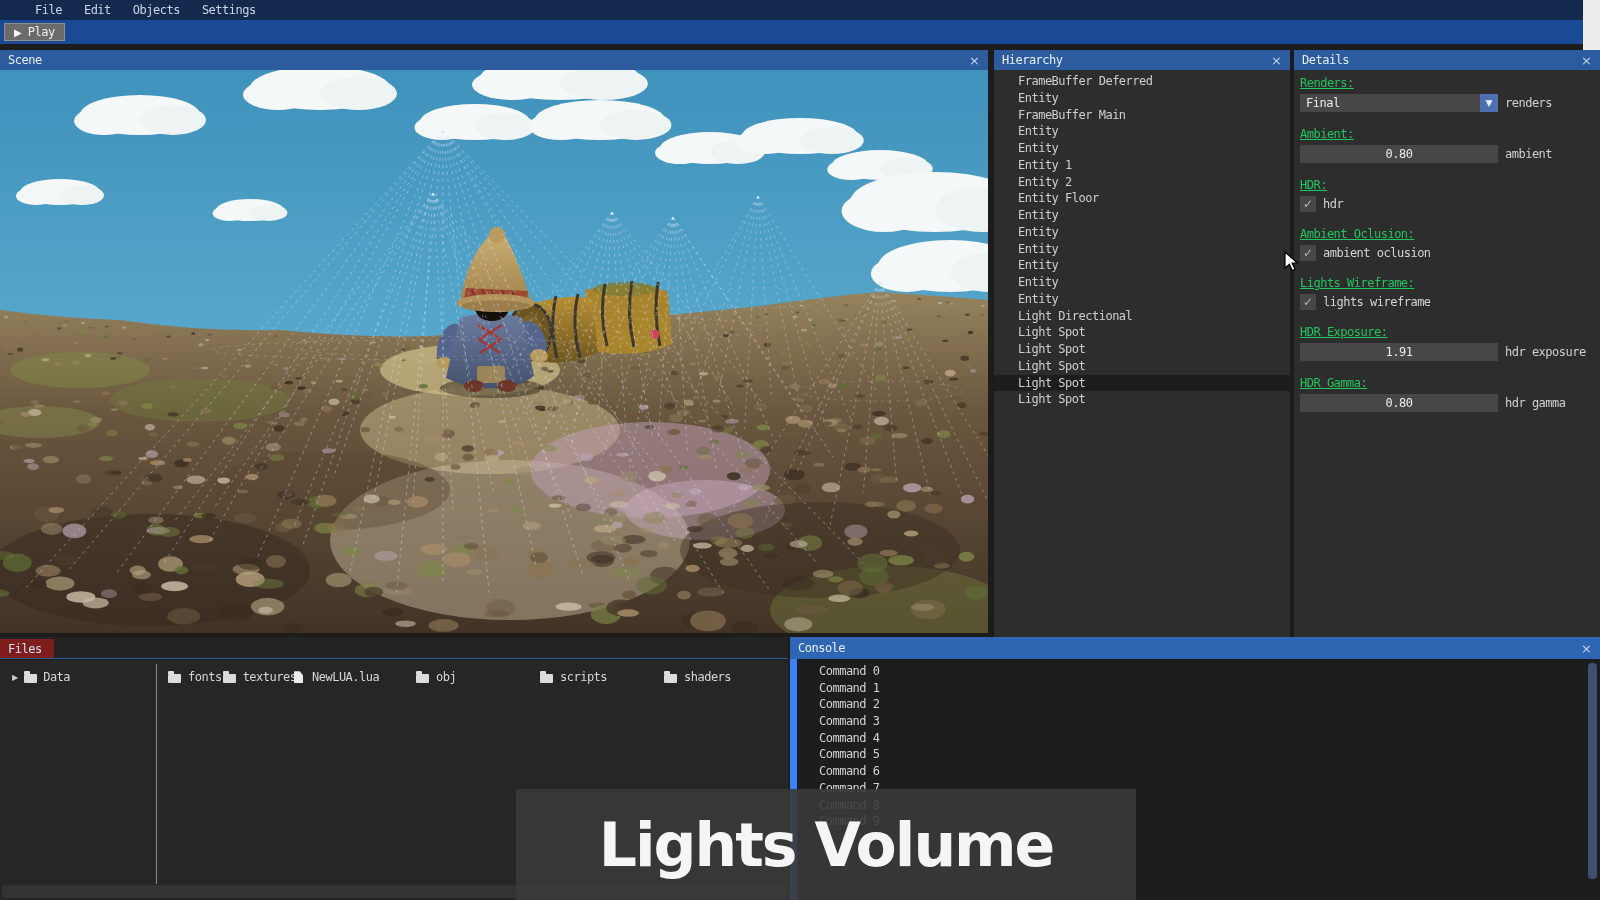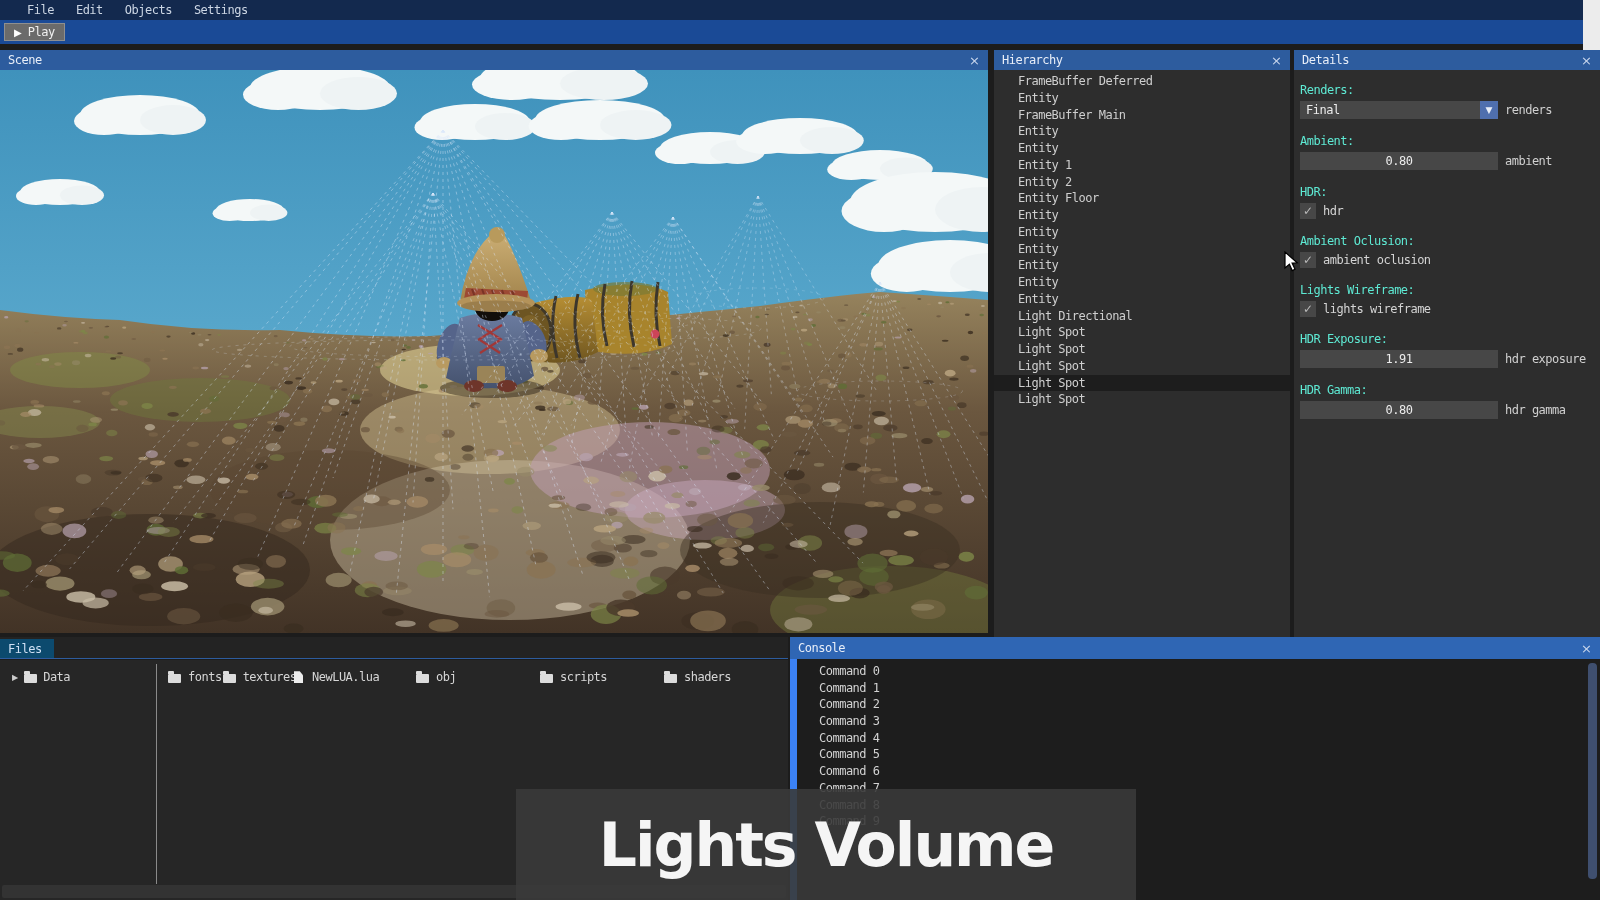--- a/index.html
+++ b/index.html
@@ -2,21 +2,21 @@
 <html><head>
 <meta charset="utf-8">
 <style>
   html,body{margin:0;padding:0;background:#101010;}
   #app{position:relative;width:1600px;height:900px;background:#1c1c1c;overflow:hidden;
        font-family:"DejaVu Sans Mono",monospace;font-size:12px;letter-spacing:-0.5px;color:#d4d4d4;}
   .abs{position:absolute;}
   .icon{font-family:"DejaVu Sans",sans-serif;letter-spacing:0;}
 
   
-  #menubar{left:0;top:0;width:1583px;height:20px;background:#13294e;display:flex;align-items:center;padding-left:16px;box-sizing:border-box;}
+  #menubar{left:0;top:0;width:1583px;height:20px;background:#13294e;display:flex;align-items:center;padding-left:24px;box-sizing:border-box;}
   .menu-item{padding:0 11px;color:#ccd6e4;cursor:default;}
   #corner-strip{left:1583px;top:0;width:17px;height:50px;background:#ececec;}
   #toolbar{left:0;top:20px;width:1583px;height:24px;background:#1a4a96;}
   #play-btn{position:absolute;left:4px;top:3px;height:18px;padding:0 9px;background:#6b6b6b;border:1px solid #8f8f8f;
             display:flex;align-items:center;gap:6px;color:#f0f0f0;box-sizing:border-box;}
   #play-btn .icon{font-size:10px;color:#ffffff;}
 
   
   .titlebar{height:20px;background:#2d5c9e;color:#e8eef8;display:flex;align-items:center;padding:0 8px;box-sizing:border-box;}
   .titlebar .close{margin-left:auto;color:#c8d6ec;font-size:13px;cursor:default;}
@@ -29,32 +29,32 @@
 
   
   #hier-title{left:994px;top:50px;width:296px;}
   #hier-body{left:994px;top:70px;width:296px;height:567px;padding-top:3px;box-sizing:border-box;}
   .hrow{height:16.75px;line-height:16.75px;padding-left:24px;color:#cfcfcf;white-space:nowrap;}
   .hrow.selected{background:#1d1d1d;}
 
   
   #det-title{left:1294px;top:50px;width:306px;}
   #det-body{left:1294px;top:70px;width:306px;height:567px;padding:3px 0 0 6px;box-sizing:border-box;}
-  .dlabel{margin:10px 0 4px 0;color:#5eead4;}
+  .dlabel{margin:3px 0 4px 0;color:#22c55e;text-decoration:underline;}
   .drow{display:flex;align-items:center;margin-bottom:15px;}
   .dfield{width:198px;height:18px;background:#474747;color:#ececec;display:flex;align-items:center;justify-content:center;box-sizing:border-box;}
   .dcombo{width:198px;height:18px;background:#474747;color:#ececec;display:flex;align-items:center;box-sizing:border-box;position:relative;padding-left:6px;}
   .dcombo .arrow{position:absolute;right:0;top:0;width:18px;height:18px;background:#4f6fae;color:#e8eef8;
                  display:flex;align-items:center;justify-content:center;font-size:9px;}
   .dhint{margin-left:7px;color:#d0d0d0;}
   .dcheck{width:16px;height:16px;background:#474747;display:flex;align-items:center;justify-content:center;color:#b9b9b9;font-size:12px;margin-right:7px;}
 
   
   #files-title{left:0;top:637px;width:788px;height:22px;background:#232323;display:flex;align-items:flex-end;border-bottom:1px solid #2d5c9e;box-sizing:border-box;}
-  #files-tab{height:19px;background:#0c4a6e;color:#cfe0f4;display:flex;align-items:center;padding:0 12px 0 8px;}
+  #files-tab{height:19px;background:#7f1d1d;color:#cfe0f4;display:flex;align-items:center;padding:0 12px 0 8px;}
   #files-body{left:0;top:660px;width:788px;height:240px;background:#262626;}
   #files-tree{position:absolute;left:0;top:0;width:156px;height:100%;}
   .tree-row{display:flex;align-items:center;gap:6px;padding:10px 0 0 12px;color:#d6d6d6;}
   .tree-caret{font-size:8px;color:#cccccc;}
   #files-sep{position:absolute;left:156px;top:4px;width:1px;height:220px;background:#8a8a8a;}
   #files-grid{position:absolute;left:168px;top:9px;display:flex;}
   .fcol{width:124px;display:flex;flex-direction:row;gap:1px;}
   .fentry{display:flex;align-items:center;gap:7px;height:16.5px;color:#d6d6d6;white-space:nowrap;}
   .folder-icon{position:relative;width:13px;height:9px;background:#dcdcdc;border-radius:1px;margin-top:2px;flex:0 0 auto;}
   .folder-icon::before{content:"";position:absolute;top:-2.5px;left:0;width:6px;height:3px;background:#dcdcdc;border-radius:1px 1px 0 0;}

